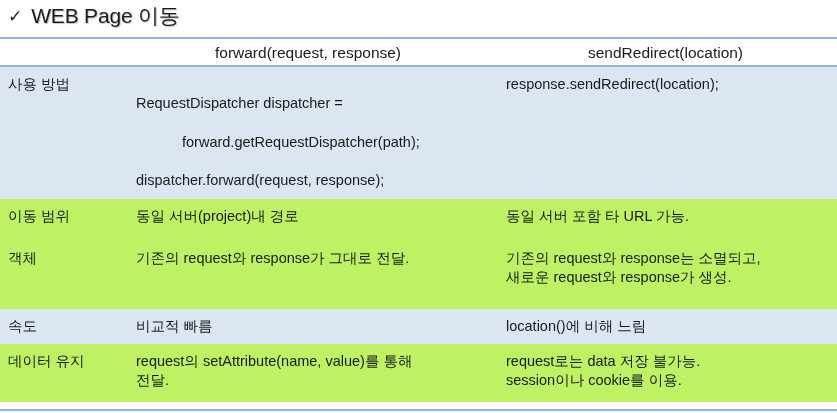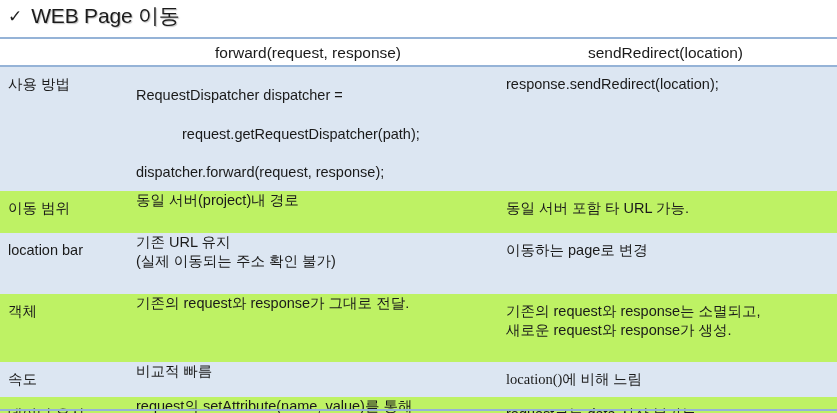--- a/index.html
+++ b/index.html
@@ -91,34 +91,34 @@
     font-size: 14.5px;
     line-height: 1.33;
     color: #1a1a1a;
     box-sizing: border-box;
   }
   td.label {
     padding: 8px 0 0 8px;
     white-space: nowrap;
   }
   td.cell {
-    padding: 0 10px 8px 14px;
+    padding: 8px 10px 8px 14px;
     white-space: pre-line;
   }
   td.cell-2 {
     padding: 8px 10px 8px 12px;
     white-space: pre-line;
   }
 
   
   tr.r-usage td   { height: 80px; }
   tr.r-scope td   { height: 42px; }
   tr.r-locbar td  { height: 61px; }
   tr.r-object td  { height: 68px; }
-  tr.r-speed td   { height: 34px; font-family: Liberation Serif, serif; }
+  tr.r-speed td   { height: 34px; }
   tr.r-keep td    { height: 58px; }
 
   .code-indent {
     display: block;
     padding-left: 46px;
   }
 
   
   .table-bottom-rule {
     position: absolute;
@@ -151,38 +151,32 @@
         <th>forward(request, response)</th>
         <th>sendRedirect(location)</th>
       </tr>
     </thead>
     <tbody>
 
       <tr class="shade r-usage">
         <td class="label">사용 방법</td>
         <td class="cell">
           <span>RequestDispatcher dispatcher =</span><br>
-          <span class="code-indent">request.getRequestDispatcher(path);</span>
+          <span class="code-indent">forward.getRequestDispatcher(path);</span>
           <span>dispatcher.forward(request, response);</span>
         </td>
         <td class="cell-2">response.sendRedirect(location);</td>
       </tr>
 
       <tr class="plain r-scope">
         <td class="label">이동 범위</td>
         <td class="cell">동일 서버(project)내 경로</td>
         <td class="cell-2">동일 서버 포함 타 URL 가능.</td>
       </tr>
 
-      <tr class="shade r-locbar">
-        <td class="label">location bar</td>
-        <td class="cell">기존 URL 유지
-(실제 이동되는 주소 확인 불가)</td>
-        <td class="cell-2">이동하는 page로 변경</td>
-      </tr>
 
       <tr class="plain r-object">
         <td class="label">객체</td>
         <td class="cell">기존의 request와 response가 그대로 전달.</td>
         <td class="cell-2">기존의 request와 response는 소멸되고,
 새로운 request와 response가 생성.</td>
       </tr>
 
       <tr class="shade r-speed">
         <td class="label">속도</td>

